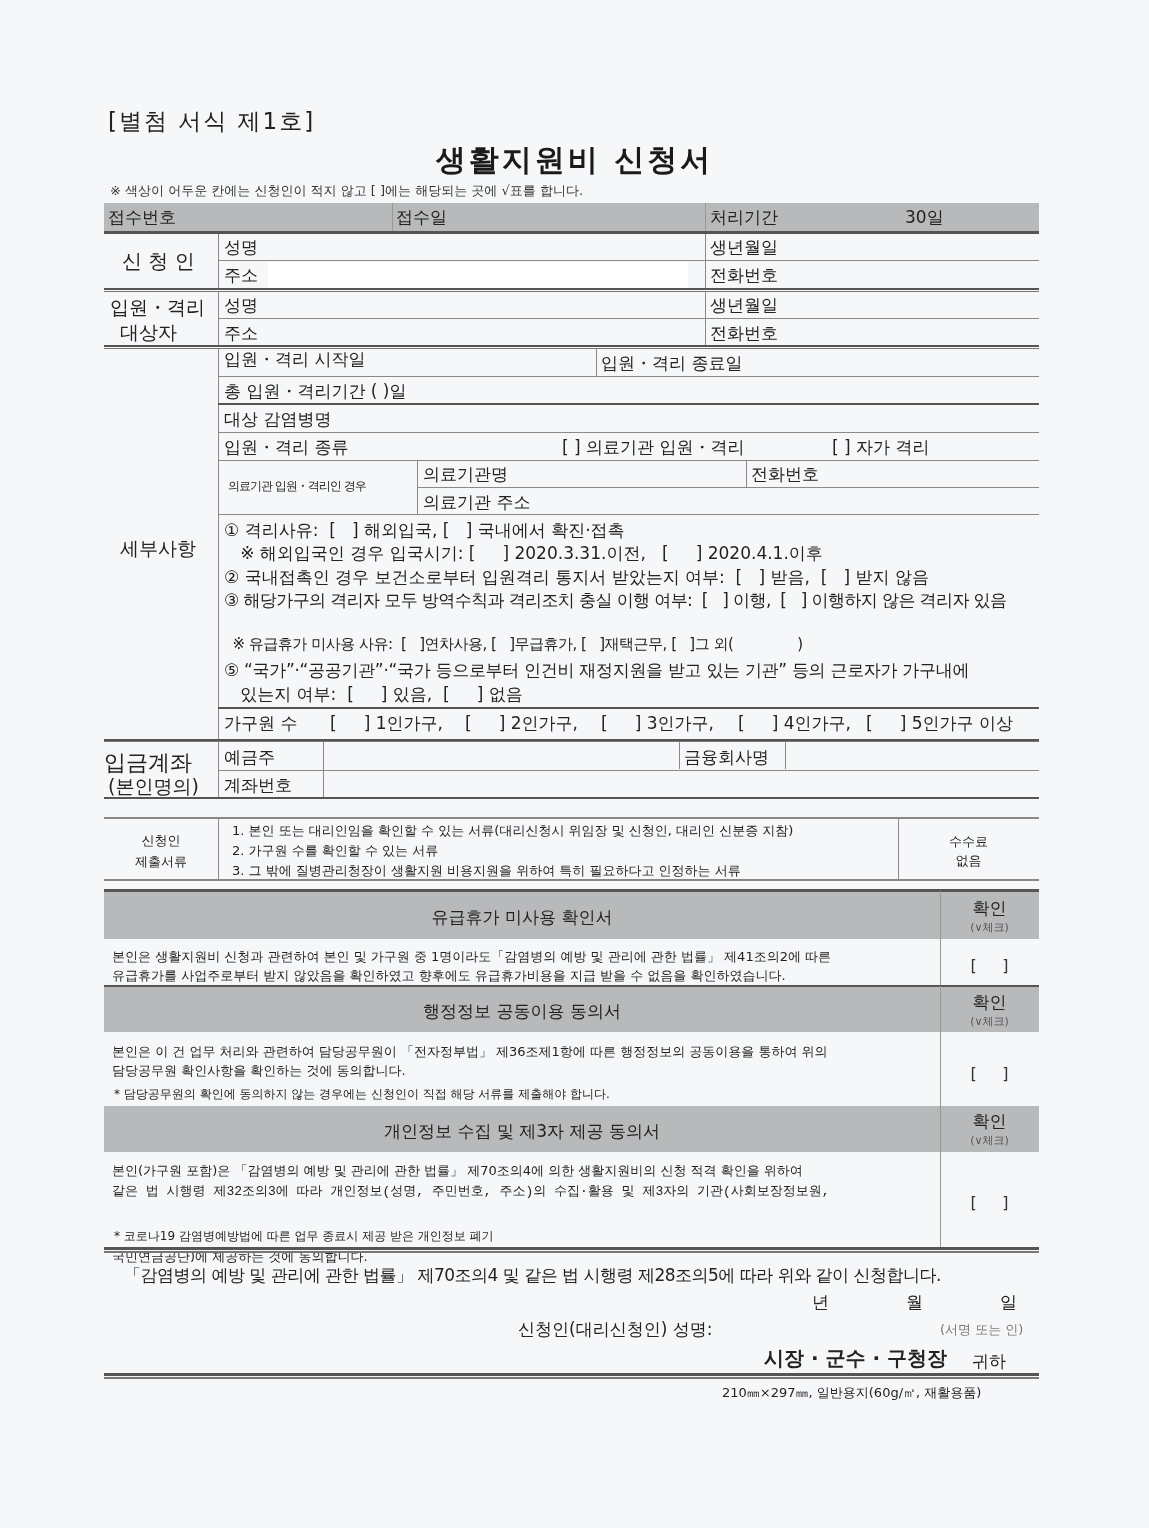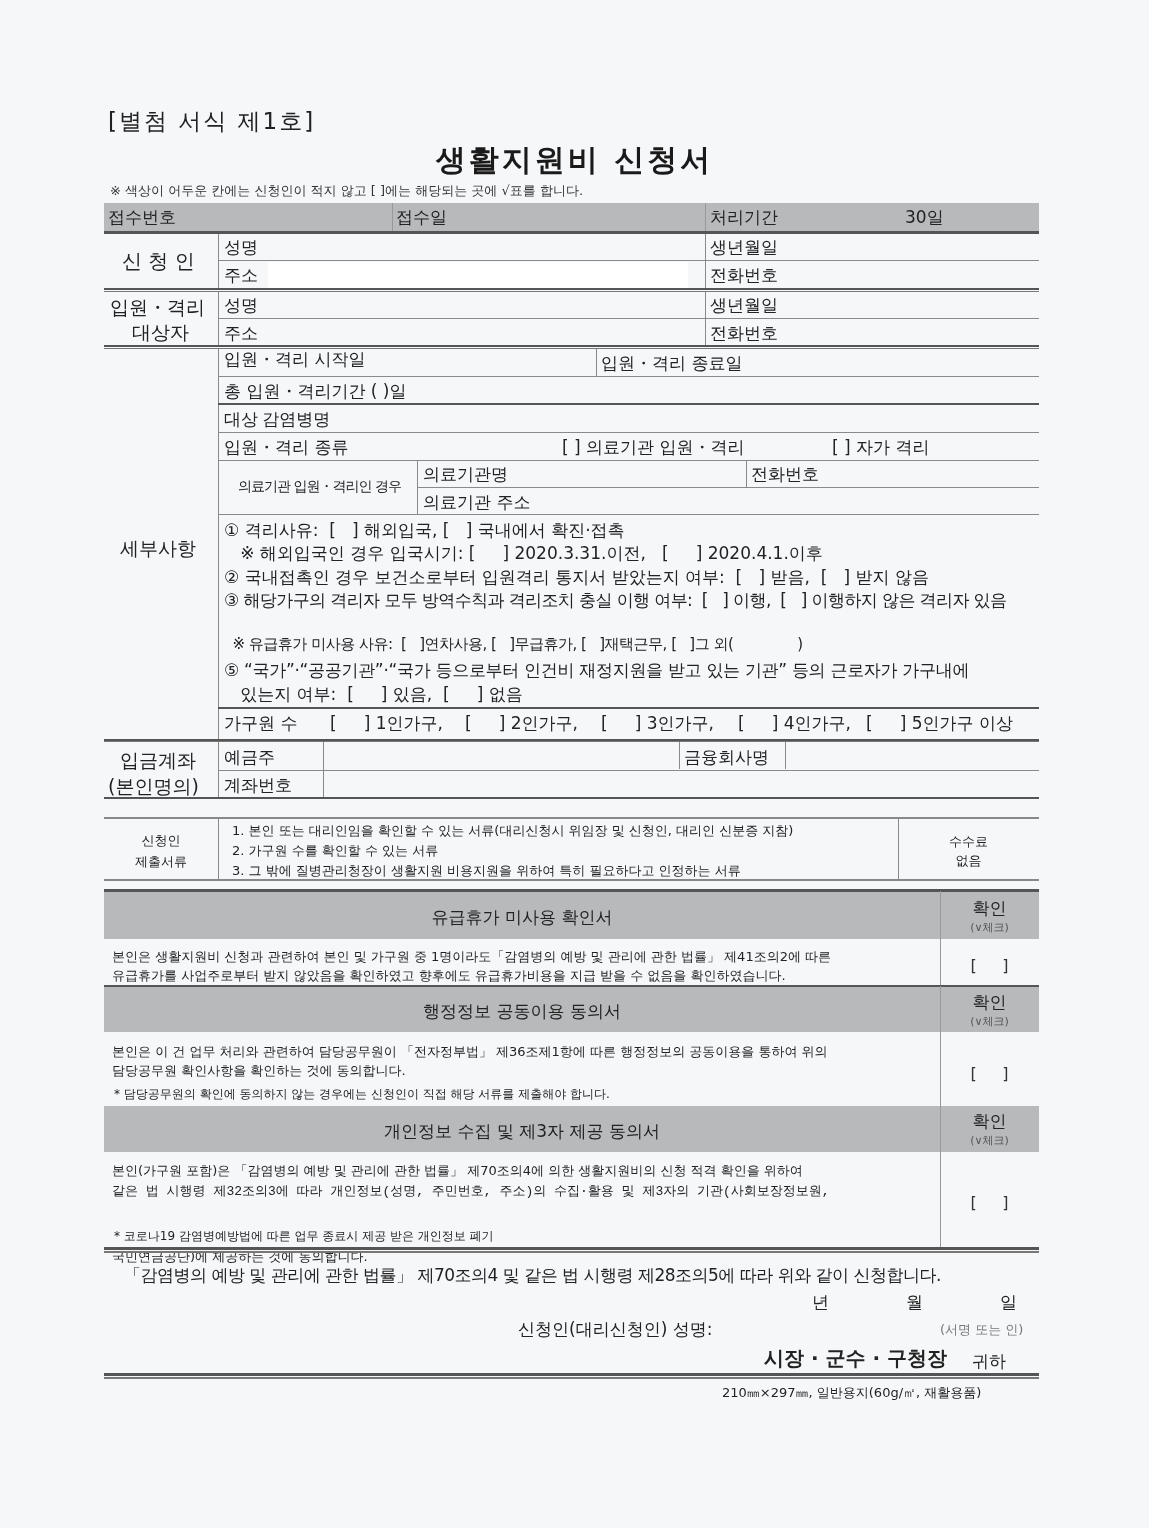--- a/index.html
+++ b/index.html
@@ -46,50 +46,50 @@
   <div class="t" style="left:224px;top:236px;">성명</div>
   <div class="vline" style="left:705px;top:234px;height:54px;"></div>
   <div class="t" style="left:710px;top:236px;">생년월일</div>
   <div class="hline" style="left:218px;top:260px;width:821px;"></div>
   <div class="t" style="left:224px;top:264px;">주소</div>
   <div class="blank" style="left:268px;top:262px;width:420px;height:28px;"></div>
   <div class="t" style="left:710px;top:264px;">전화번호</div>
   <div class="hdouble" style="left:104px;top:288px;width:935px;"></div>
 
   <div class="t" style="left:110px;top:295px;font-size:19px;">입원・격리</div>
-  <div class="t" style="left:132px;top:320px;font-size:19px;">대상자</div>
+  <div class="t" style="left:120px;top:320px;font-size:19px;">대상자</div>
   <div class="vline" style="left:218px;top:292px;height:54px;"></div>
   <div class="t" style="left:224px;top:294px;">성명</div>
   <div class="vline" style="left:705px;top:292px;height:54px;"></div>
   <div class="t" style="left:710px;top:294px;">생년월일</div>
   <div class="hline" style="left:218px;top:318px;width:821px;"></div>
   <div class="t" style="left:224px;top:322px;">주소</div>
   <div class="t" style="left:710px;top:322px;">전화번호</div>
   <div class="hdouble" style="left:104px;top:345px;width:935px;"></div>
 
   <div class="t" style="left:120px;top:536px;font-size:19px;">세부사항</div>
   <div class="vline" style="left:218px;top:349px;height:391px;"></div>
 
   <div class="t" style="left:224px;top:348px;">입원・격리 시작일</div>
   <div class="vline" style="left:596px;top:349px;height:27px;"></div>
   <div class="t" style="left:601px;top:352px;">입원・격리 종료일</div>
   <div class="hline" style="left:218px;top:376px;width:821px;"></div>
 
   <div class="t" style="left:224px;top:380px;">총 입원・격리기간 (     )일</div>
   <div class="hthick" style="left:218px;top:403px;width:821px;height:2px;"></div>
 
-  <div class="t" style="left:224px;top:408px;font-family:Liberation Serif, serif;">대상 감염병명</div>
+  <div class="t" style="left:224px;top:408px;">대상 감염병명</div>
   <div class="hline" style="left:218px;top:432px;width:821px;"></div>
 
   <div class="t" style="left:224px;top:436px;">입원・격리 종류</div>
   <div class="t" style="left:562px;top:436px;">[     ] 의료기관 입원・격리</div>
   <div class="t" style="left:832px;top:436px;">[     ] 자가 격리</div>
   <div class="hline" style="left:218px;top:460px;width:821px;"></div>
 
-  <div class="ts" style="left:238px;top:478px;font-size:14px;letter-spacing:-1px;">의료기관 입원・격리인 경우</div>
+  <div class="ts" style="left:228px;top:478px;font-size:12px;letter-spacing:-1px;">의료기관 입원・격리인 경우</div>
   <div class="vline" style="left:417px;top:460px;height:54px;"></div>
   <div class="t" style="left:423px;top:463px;">의료기관명</div>
   <div class="vline" style="left:746px;top:460px;height:27px;"></div>
   <div class="t" style="left:751px;top:463px;">전화번호</div>
   <div class="hline" style="left:417px;top:487px;width:622px;"></div>
   <div class="t" style="left:423px;top:491px;">의료기관 주소</div>
   <div class="hline" style="left:218px;top:514px;width:821px;"></div>
 
   <div class="t" style="left:224px;top:519px;white-space:pre;">① 격리사유:  [   ] 해외입국, [   ] 국내에서 확진·접촉</div>
   <div class="t" style="left:224px;top:542px;white-space:pre;">   ※ 해외입국인 경우 입국시기: [     ] 2020.3.31.이전,   [     ] 2020.4.1.이후</div>
@@ -101,21 +101,21 @@
   <div class="hthick" style="left:218px;top:707px;width:821px;height:2px;"></div>
 
   <div class="t" style="left:224px;top:712px;">가구원 수</div>
   <div class="t" style="left:330px;top:712px;white-space:pre;">[     ] 1인가구,</div>
   <div class="t" style="left:465px;top:712px;white-space:pre;">[     ] 2인가구,</div>
   <div class="t" style="left:601px;top:712px;white-space:pre;">[     ] 3인가구,</div>
   <div class="t" style="left:738px;top:712px;white-space:pre;">[     ] 4인가구,</div>
   <div class="t" style="left:866px;top:712px;white-space:pre;">[     ] 5인가구 이상</div>
   <div class="hdouble" style="left:104px;top:739px;width:935px;height:3px;"></div>
 
-  <div class="t" style="left:120px;top:748px;font-size:19px;">입금계좌</div>
+  <div class="t" style="left:104px;top:748px;font-size:22px;">입금계좌</div>
   <div class="t" style="left:108px;top:774px;font-size:19px;">(본인명의)</div>
   <div class="vline" style="left:218px;top:742px;height:56px;"></div>
   <div class="t" style="left:224px;top:746px;">예금주</div>
   <div class="vline" style="left:323px;top:742px;height:56px;"></div>
   <div class="blank" style="left:324px;top:743px;width:354px;height:26px;background:transparent;"></div>
   <div class="vline" style="left:679px;top:742px;height:27px;"></div>
   <div class="t" style="left:684px;top:746px;">금융회사명</div>
   <div class="vline" style="left:785px;top:742px;height:27px;"></div>
   <div class="hline" style="left:218px;top:770px;width:821px;"></div>
   <div class="t" style="left:224px;top:774px;">계좌번호</div>

